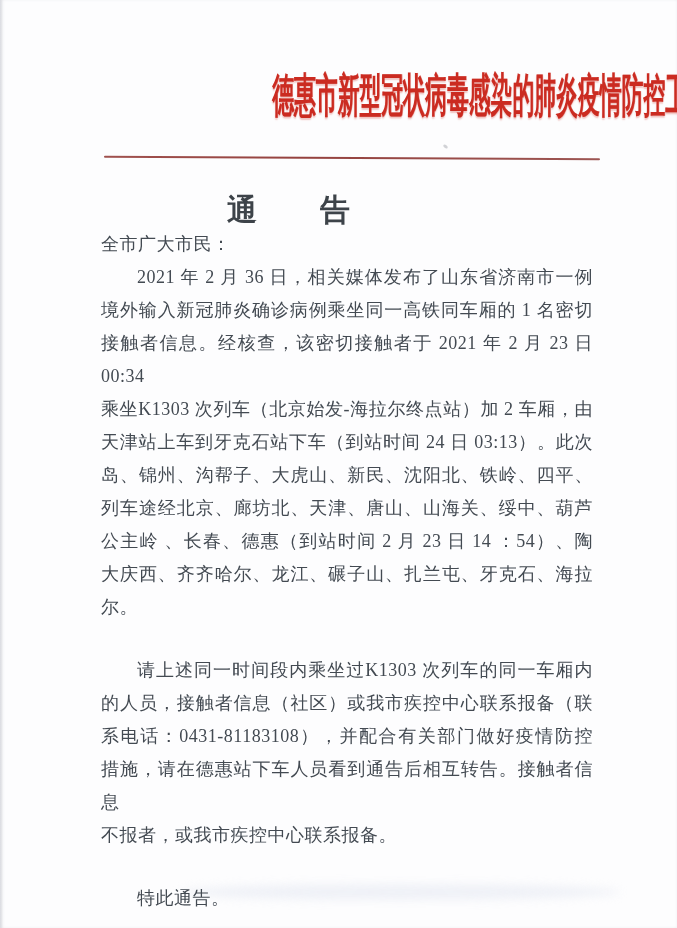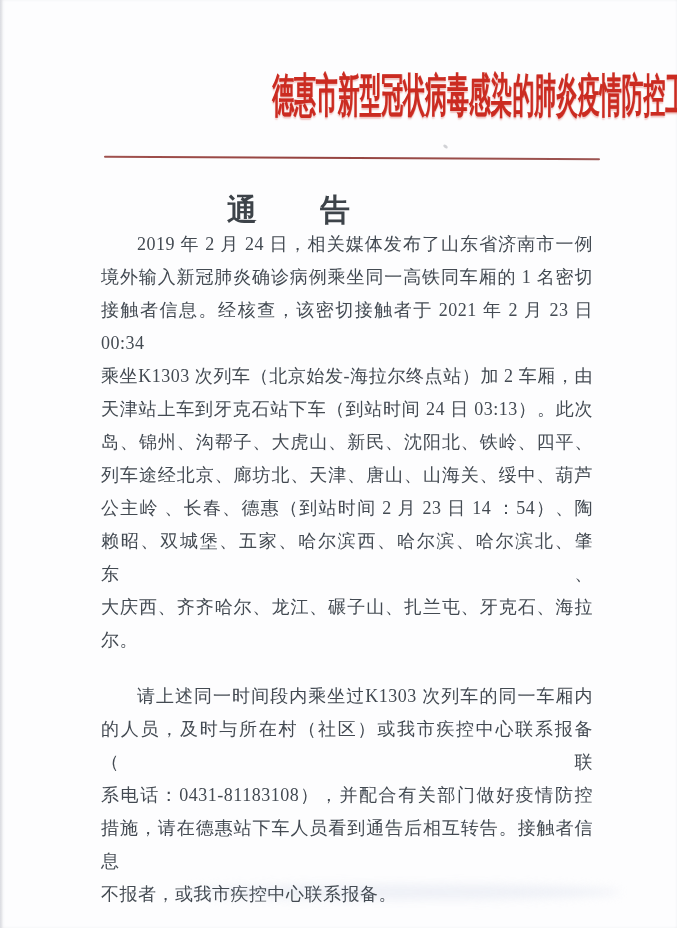--- a/index.html
+++ b/index.html
@@ -96,55 +96,55 @@
     color: #434a52;
     letter-spacing: 0.5px;
   }
   .bl {
     text-align: justify;
     text-align-last: justify;
     min-height: 33px;
   }
   .bl.nf { text-align-last: left; }
   .bl.ind { text-indent: 2em; }
-  .bl.gap { margin-top: 23px; }
+  .bl.gap { margin-top: 30px; }
 </style>
 </head>
 <body>
 
 <div class="page">
 
   <div class="edge-strip"></div>
   <div class="bottom-smudge"></div>
   <div class="speck"></div>
 
   <div class="office-header">
     <span class="stretch">德惠市新型冠状病毒感染的肺炎疫情防控工作领导小组办公室</span>
   </div>
 
   <div class="header-divider"></div>
 
   <div class="notice-title">通　　告</div>
 
   <div class="doc-body">
+    <div class="bl nf">全市广大市民：</div>
 
-    <div class="bl ind">2019 年 2 月 24 日，相关媒体发布了山东省济南市一例</div>
+    <div class="bl ind">2021 年 2 月 36 日，相关媒体发布了山东省济南市一例</div>
     <div class="bl">境外输入新冠肺炎确诊病例乘坐同一高铁同车厢的 1 名密切</div>
     <div class="bl">接触者信息。经核查，该密切接触者于 2021 年 2 月 23 日 00:34</div>
     <div class="bl">乘坐K1303 次列车（北京始发-海拉尔终点站）加 2 车厢，由</div>
     <div class="bl">天津站上车到牙克石站下车（到站时间 24 日 03:13）。此次</div>
     <div class="bl">岛、锦州、沟帮子、大虎山、新民、沈阳北、铁岭、四平、</div>
     <div class="bl">列车途经北京、廊坊北、天津、唐山、山海关、绥中、葫芦</div>
     <div class="bl">公主岭 、长春、德惠（到站时间 2 月 23 日 14 ：54）、陶</div>
-    <div class="bl">赖昭、双城堡、五家、哈尔滨西、哈尔滨、哈尔滨北、肇东、</div>
     <div class="bl">大庆西、齐齐哈尔、龙江、碾子山、扎兰屯、牙克石、海拉</div>
     <div class="bl nf">尔。</div>
 
     <div class="bl ind gap">请上述同一时间段内乘坐过K1303 次列车的同一车厢内</div>
-    <div class="bl">的人员，及时与所在村（社区）或我市疾控中心联系报备（联</div>
+    <div class="bl">的人员，接触者信息（社区）或我市疾控中心联系报备（联</div>
     <div class="bl">系电话：0431-81183108），并配合有关部门做好疫情防控</div>
     <div class="bl">措施，请在德惠站下车人员看到通告后相互转告。接触者信息</div>
     <div class="bl nf">不报者，或我市疾控中心联系报备。</div>
 
     <div class="bl nf ind gap">特此通告。</div>
   </div>
 
 </div>
 
 </body></html>

